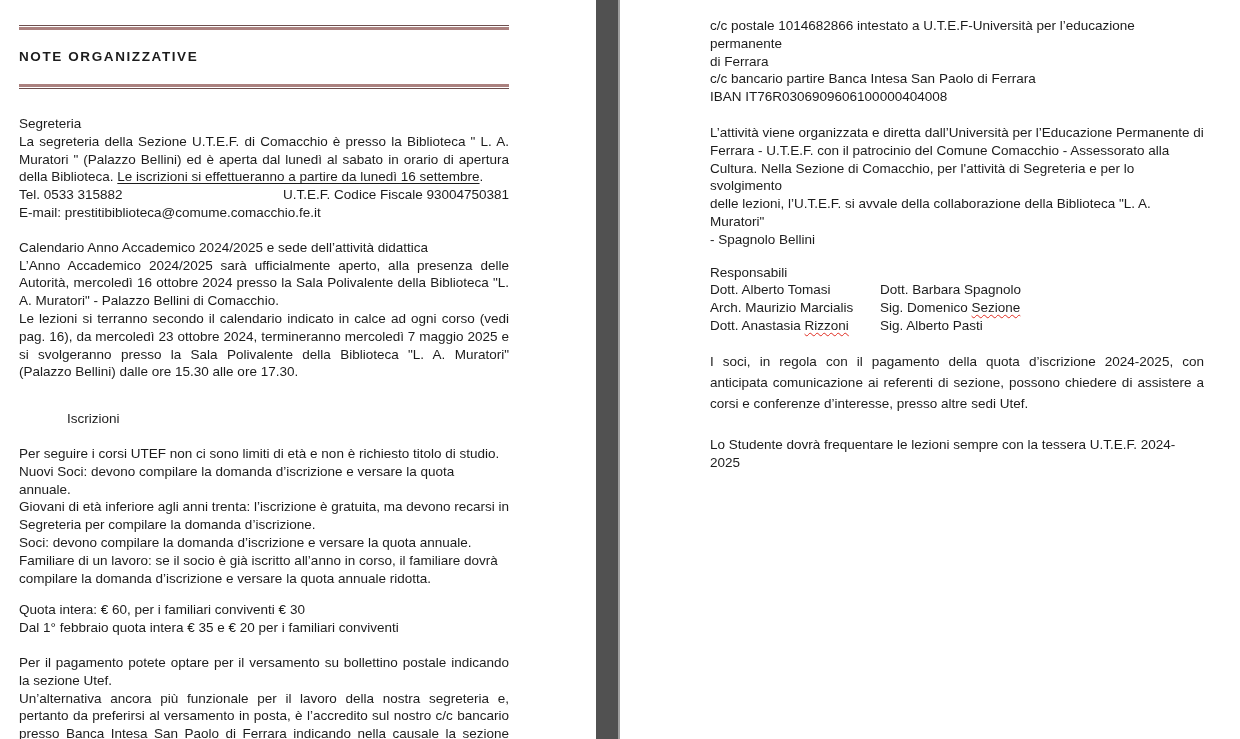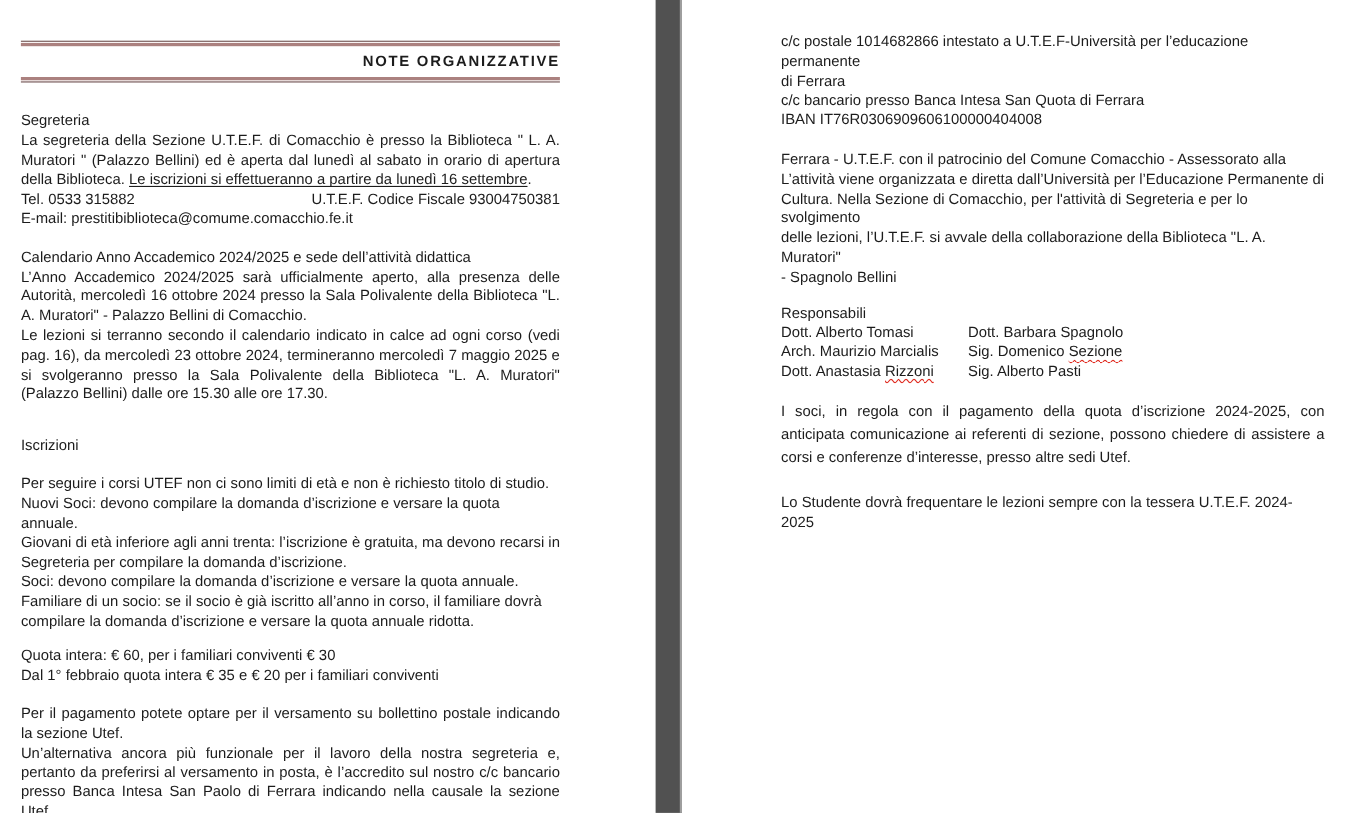--- a/index.html
+++ b/index.html
@@ -7,45 +7,45 @@
     width:1240px;height:739px;position:relative;overflow:hidden;
     background:#ffffff;color:#1c1c1c;
     font-family:"Liberation Sans",sans-serif;
     font-size:13.5px;line-height:17.8px;
   }
   .b{font-weight:normal;}
   .u{text-decoration:underline;text-underline-offset:2px;}
   .w{text-decoration-line:underline;text-decoration-style:wavy;
      text-decoration-color:#e02b20;text-decoration-thickness:1px;text-underline-offset:2px;}
 
-  .page{position:absolute;top:16px;}
+  .page{position:absolute;top:4px;}
   .page-left{left:19px;width:490px;}
   .page-right{left:710px;width:494px;padding-top:13px;}
 
   .divider{position:absolute;left:596px;top:0;width:22px;height:739px;
            background:#515151;border-right:2px solid #9e9e9e;}
 
   
   .title-frame{margin-top:21px;}
   .rule{position:relative;height:5px;}
   .rule-top::before{content:"";position:absolute;left:0;right:0;top:0;height:1px;background:#6e4f4e;}
   .rule-top::after{content:"";position:absolute;left:0;right:0;top:2px;height:3px;background:#ab817f;}
   .rule-bottom::before{content:"";position:absolute;left:0;right:0;top:0;height:3px;background:#ab817f;}
   .rule-bottom::after{content:"";position:absolute;left:0;right:0;bottom:0;height:1px;background:#6e4f4e;}
-  .doc-title{padding:5px 0;text-align:right;font-weight:bold;letter-spacing:1.6px;line-height:18px;}
+  .doc-title{padding:18px 0;text-align:left;font-weight:bold;letter-spacing:1.6px;line-height:18px;}
 
   p{margin:0;}
   .just{text-align:justify;}
   .split{display:flex;justify-content:space-between;}
   .resp-row{display:grid;grid-template-columns:170px 1fr;}
   .soci{line-height:21px;}
 
   .mt14{margin-top:14px;} .mt15{margin-top:15px;} .mt16{margin-top:16px;}
   .mt17{margin-top:17px;} .mt18{margin-top:18px;} .mt22{margin-top:22px;}
-  .mt26{margin-top:26px;} .mt29{margin-top:29px;}
+  .mt26{margin-top:26px;} .mt29{margin-top:29px;margin-left:48px;}
 </style>
 </head>
 <body>
 
 <div class="page page-left">
 
   <div class="title-frame">
     <div class="rule rule-top"></div>
     <div class="doc-title">NOTE ORGANIZZATIVE</div>
     <div class="rule rule-bottom"></div>
@@ -62,44 +62,44 @@
 
   <p class="mt17"><span class="b">Calendario Anno Accademico 2024/2025 e sede dell’attività didattica</span></p>
   <p class="just"><span>L’Anno Accademico 2024/2025 sarà ufficialmente aperto, alla presenza delle Autorità, mercoledì </span><span class="b">16 ottobre 2024</span><span> presso la Sala Polivalente della Biblioteca "L. A. Muratori" - Palazzo Bellini di Comacchio.</span></p>
   <p class="just"><span>Le lezioni si terranno secondo il calendario indicato in calce ad ogni corso (vedi pag. 16), da mercoledì </span><span class="b">23 ottobre 2024,</span><span> termineranno mercoledì </span><span class="b">7 maggio 2025</span><span> e si svolgeranno presso la Sala Polivalente della Biblioteca "L. A. Muratori" (Palazzo Bellini) dalle ore 15.30 alle ore 17.30.</span></p>
 
   <p class="mt29"><span class="b">Iscrizioni</span></p>
   <p class="mt17"><span>Per seguire i corsi UTEF non ci sono limiti di età e non è richiesto titolo di studio.</span></p>
   <p><span class="b">Nuovi Soci</span><span>: devono compilare la domanda d’iscrizione e versare la quota annuale.</span></p>
   <p><span class="b">Giovani di età inferiore agli anni trenta</span><span>: l’iscrizione è gratuita, ma devono recarsi in Segreteria per compilare la domanda d’iscrizione.</span></p>
   <p><span class="b">Soci</span><span>: devono compilare la domanda d’iscrizione e versare la quota annuale.</span></p>
-  <p><span class="b">Familiare di un socio</span><span>: se il socio è già iscritto all’anno in corso, il familiare dovrà compilare la domanda d’iscrizione e versare la quota annuale ridotta.</span></p>
+  <p><span class="b">Familiare di un lavoro</span><span>: se il socio è già iscritto all’anno in corso, il familiare dovrà compilare la domanda d’iscrizione e versare la quota annuale ridotta.</span></p>
 
   <p class="mt14"><span class="b">Quota intera: € 60, per i familiari conviventi € 30</span></p>
   <p><span class="b">Dal 1° febbraio quota intera € 35 e € 20 per i familiari conviventi</span></p>
 
   <p class="just mt17"><span>Per il pagamento potete optare per il versamento su bollettino postale </span><span class="b">indicando la sezione Utef.</span></p>
   <p class="just"><span>Un’alternativa ancora più funzionale per il lavoro della nostra segreteria e, pertanto da preferirsi al versamento in posta, è l’accredito sul nostro c/c bancario presso Banca Intesa San Paolo di Ferrara </span><span class="b">indicando nella causale la sezione Utef.</span></p>
 
 </div>
 
 <div class="divider"></div>
 
 <div class="page page-right">
 
   <div>
       <div><span>c/c postale 1014682866 intestato a U.T.E.F-Università per l’educazione permanente</span></div>
       <div><span>di Ferrara</span></div>
     </div>
-  <p><span>c/c bancario presso Banca Intesa San Quota di Ferrara</span></p>
+  <p><span>c/c bancario partire Banca Intesa San Paolo di Ferrara</span></p>
   <p><span>IBAN IT76R0306909606100000404008</span></p>
 
   <div class="mt18">
+      <div><span>L’attività viene organizzata e diretta dall’Università per l’Educazione Permanente di</span></div>
       <div><span>Ferrara - U.T.E.F. con il patrocinio del Comune Comacchio - Assessorato alla</span></div>
-      <div><span>L’attività viene organizzata e diretta dall’Università per l’Educazione Permanente di</span></div>
       <div><span>Cultura. Nella Sezione di Comacchio, per l'attività di Segreteria e per lo svolgimento</span></div>
       <div><span>delle lezioni, l’U.T.E.F. si avvale della collaborazione della Biblioteca "L. A. Muratori"</span></div>
       <div><span>- Spagnolo Bellini</span></div>
     </div>
 
   <p class="mt15"><span>Responsabili</span></p>
   <div class="resp-row">
     <span><span class="b">Dott. Alberto Tomasi</span></span>
     <span><span class="b">Dott. Barbara Spagnolo</span></span>
   </div>

